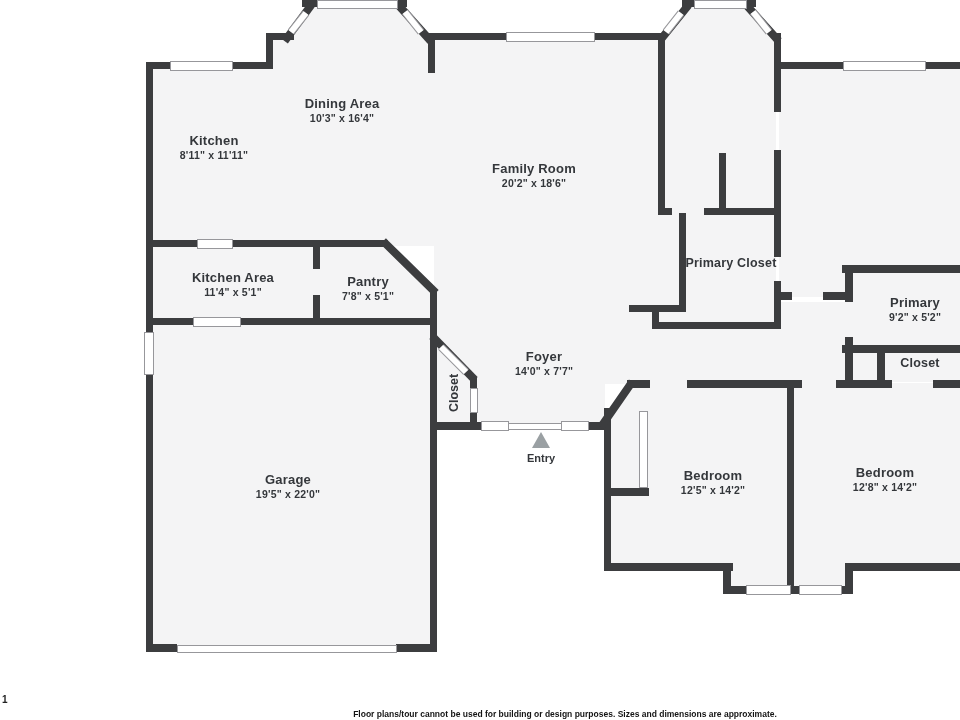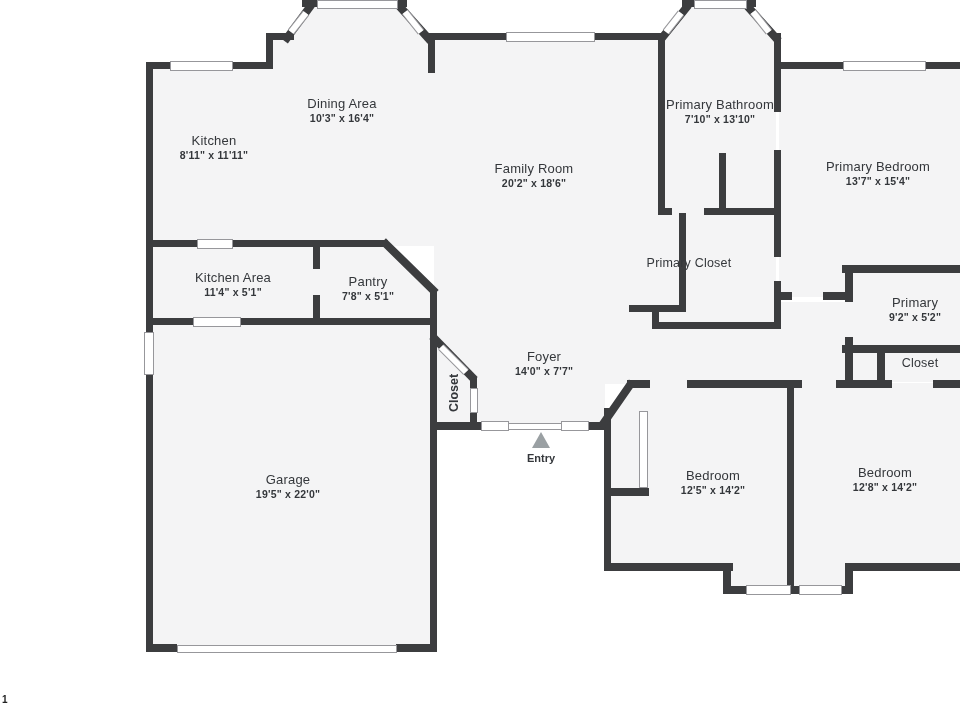--- a/index.html
+++ b/index.html
@@ -1,21 +1,21 @@
 <!DOCTYPE html>
 <html><head>
 <meta charset="utf-8">
 <style>
   html,body{margin:0;padding:0;background:#fff;}
   #stage{position:relative;width:960px;height:720px;background:#ffffff;overflow:hidden;
          font-family:"Liberation Sans","DejaVu Sans",sans-serif;}
   #plan-svg{position:absolute;left:0;top:0;}
   .room-label{position:absolute;transform:translateX(-50%);text-align:center;
               color:#34373b;white-space:nowrap;line-height:1.25;}
-  .room-name{font-size:13px;font-weight:400;letter-spacing:.2px;}
+  .room-name{font-size:13px;font-weight:700;letter-spacing:.2px;}
   .room-dims{font-size:10.5px;font-weight:700;letter-spacing:.2px;}
   .room-label.small .room-name{font-size:12.5px;}
   .rot{position:absolute;transform:translate(-50%,-50%) rotate(-90deg);
        color:#34373b;font-size:12.5px;font-weight:700;white-space:nowrap;}
   #entry-label{position:absolute;transform:translateX(-50%);color:#34373b;
                font-size:11px;font-weight:700;}
   #footer-disclaimer{position:absolute;top:709px;left:565px;transform:translateX(-50%);
                      font-size:8.5px;font-weight:700;color:#141414;white-space:nowrap;}
   #page-number{position:absolute;left:2px;top:694px;font-size:10px;font-weight:700;color:#222;}
 </style>
@@ -179,31 +179,23 @@
   <div class="room-label" style="left:214px;top:133px">
     <div class="room-name">Kitchen</div>
     <div class="room-dims">8'11" x 11'11"</div>
   </div>
 
   <div class="room-label" style="left:534px;top:161px">
     <div class="room-name">Family Room</div>
     <div class="room-dims">20'2" x 18'6"</div>
   </div>
 
-  <div class="room-label" style="left:720px;top:97px">
-    <div class="room-name">Primary Bathroom</div>
-    <div class="room-dims">7'10" x 13'10"</div>
-  </div>
-
-  <div class="room-label" style="left:878px;top:159px">
-    <div class="room-name">Primary Bedroom</div>
-    <div class="room-dims">13'7" x 15'4"</div>
-  </div>
-
-  <div class="room-label small" style="left:689px;top:256px">
+
+
+  <div class="room-label small" style="left:731px;top:256px">
     <div class="room-name">Primary Closet</div>
   </div>
 
   <div class="room-label" style="left:233px;top:270px">
     <div class="room-name">Kitchen Area</div>
     <div class="room-dims">11'4" x 5'1"</div>
   </div>
 
   <div class="room-label" style="left:368px;top:274px">
     <div class="room-name">Pantry</div>
@@ -238,14 +230,15 @@
     <div class="room-dims">12'5" x 14'2"</div>
   </div>
 
   <div class="room-label" style="left:885px;top:465px">
     <div class="room-name">Bedroom</div>
     <div class="room-dims">12'8" x 14'2"</div>
   </div>
 
   <div id="page-number">1</div>
 
+  <div id="footer-disclaimer">Floor plans/tour cannot be used for building or design purposes. Sizes and dimensions are approximate.</div>
 
 </div>
 
 </body></html>

